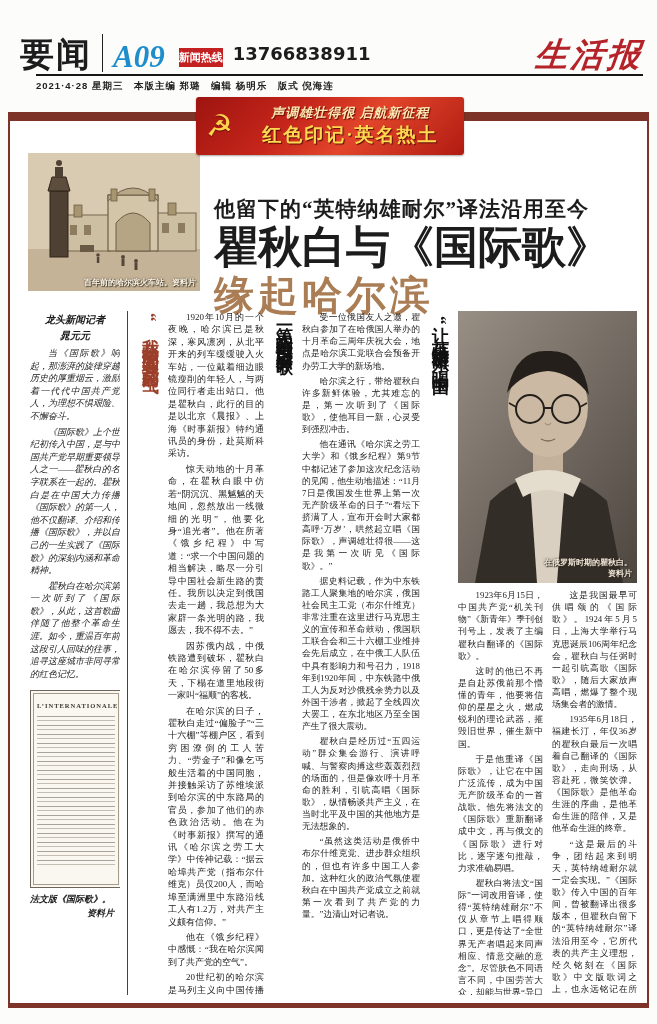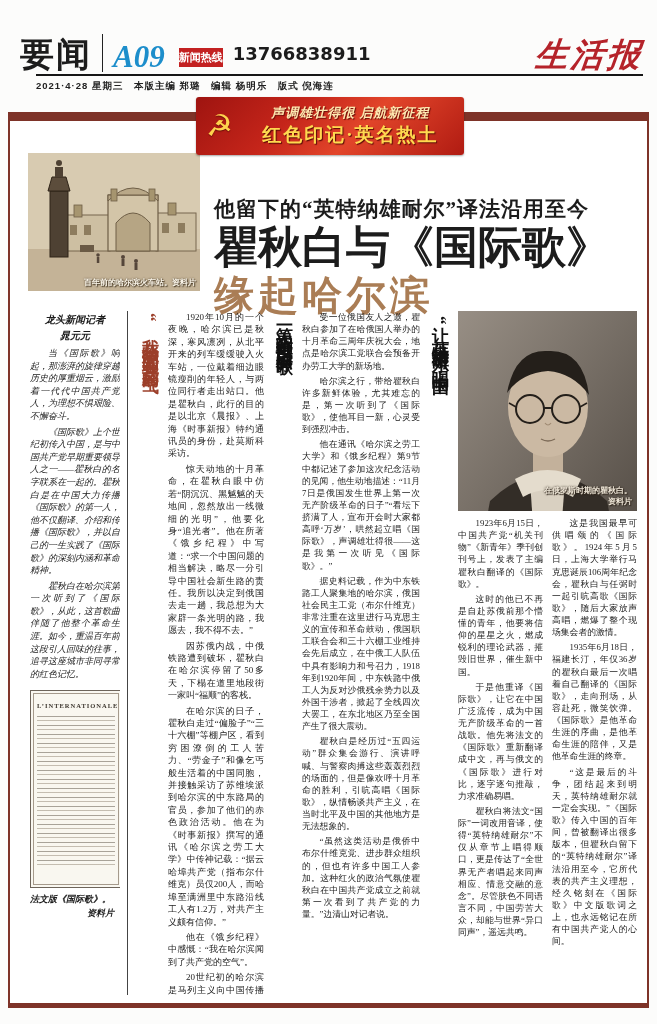--- a/index.html
+++ b/index.html
@@ -54,21 +54,21 @@
   .byline{text-align:center;font-style:italic;font-weight:bold;font-size:10px;margin:6px 0 4px 0;}
   .byline .name{margin-top:2px;}
   .vrule{width:1px;flex:none;background:#444;margin-top:4px;}
   .vtitle{flex:none;writing-mode:vertical-rl;font-weight:bold;font-size:17px;line-height:1.25;
           letter-spacing:3px;padding-top:6px;height:96%;}
   .vtitle.brown{color:#9c3f2a;width:26px;}
   .vtitle.black{color:#111;width:24px;}
   .colB{width:96px;flex:none;font-size:9px;line-height:1.38;overflow:hidden;padding-top:4px;}
   .colC{width:118px;flex:none;font-size:8.8px;line-height:1.38;overflow:hidden;padding-top:4px;}
   .colD{flex:1;display:flex;flex-direction:column;overflow:hidden;padding-top:4px;}
-  .portrait{position:relative;width:100%;height:200px;flex:none;background:#000000;overflow:hidden;}
+  .portrait{position:relative;width:100%;height:272px;flex:none;background:#000000;overflow:hidden;}
   .portrait-cap{position:absolute;right:5px;bottom:4px;text-align:right;font-size:8px;
                 color:#efe7d8;font-weight:bold;line-height:1.4;
                 text-shadow:0 0 2px #33291f,1px 1px 1px #33291f;}
   .colD-text{flex:1;margin-top:6px;font-size:8.8px;line-height:1.38;overflow:hidden;
              column-count:2;column-gap:9px;}
   
   .docimg{margin:10px auto 0 auto;width:92px;height:198px;background:#f9f7f0;
           border:1px solid #6d645a;outline:1px solid #a59a8c;outline-offset:-4px;
           padding:10px 6px 6px 6px;box-sizing:border-box;}
   .doctitle{font-size:6.5px;text-align:center;letter-spacing:1px;font-weight:bold;

